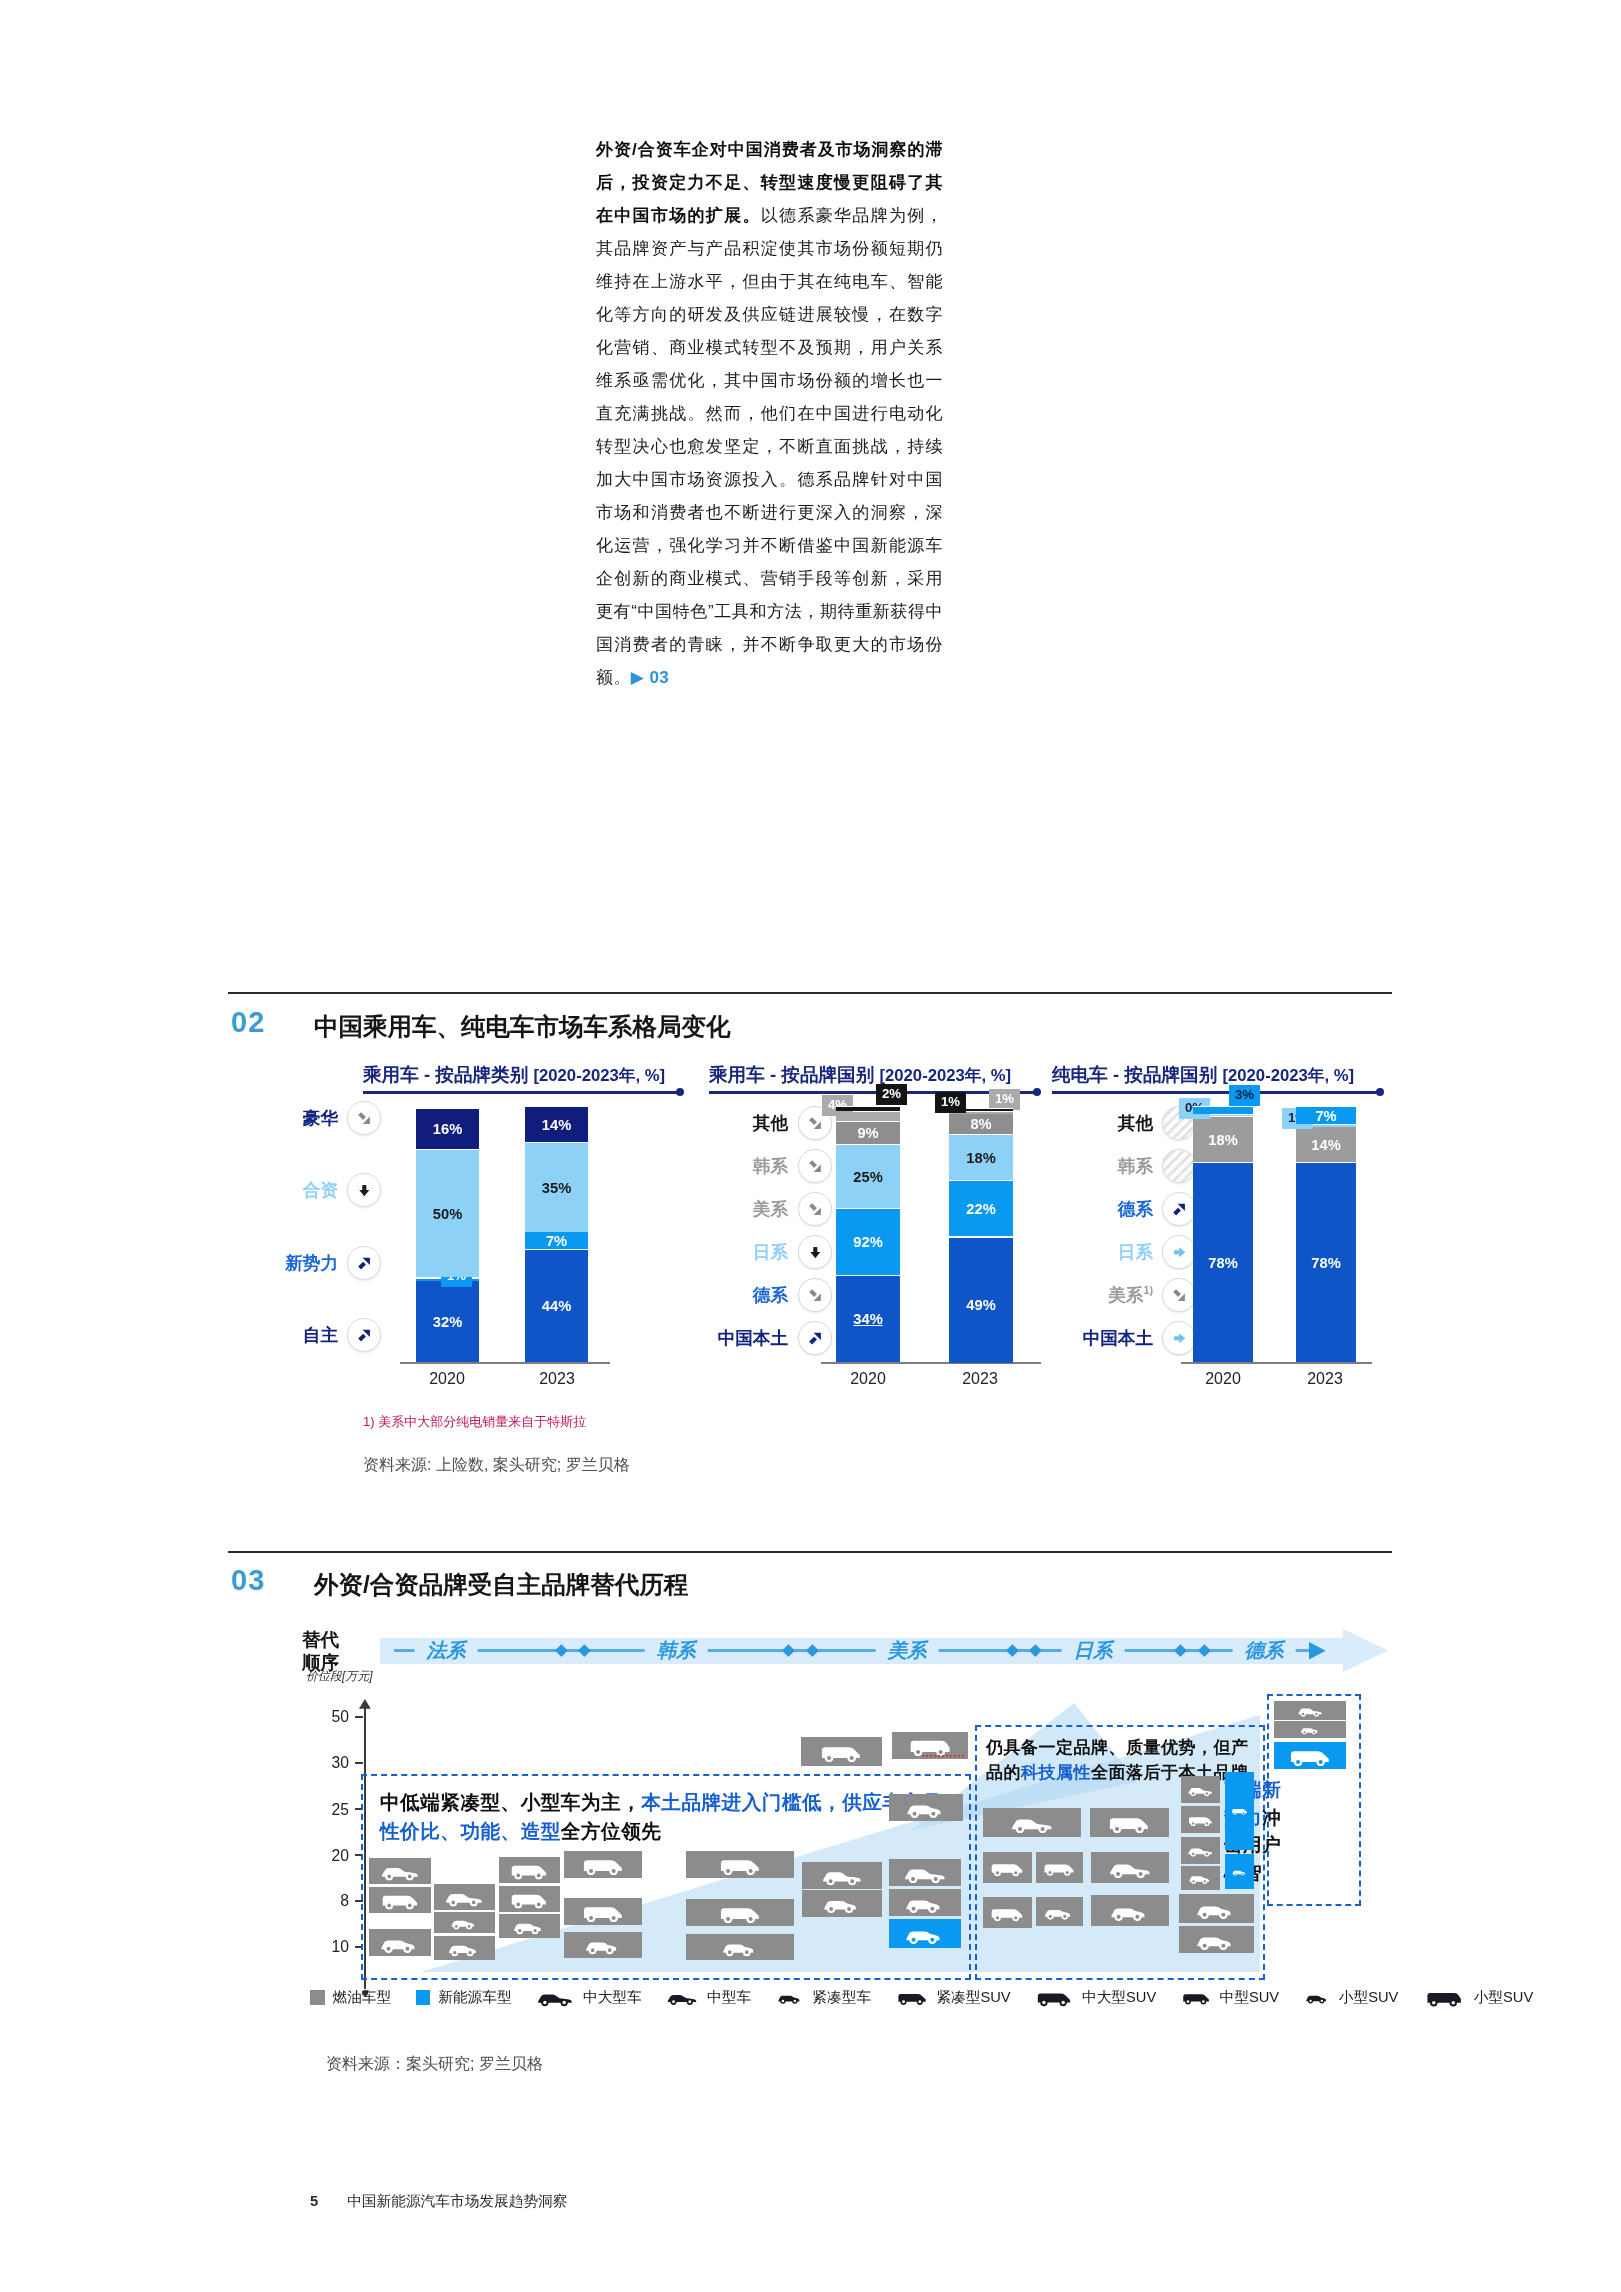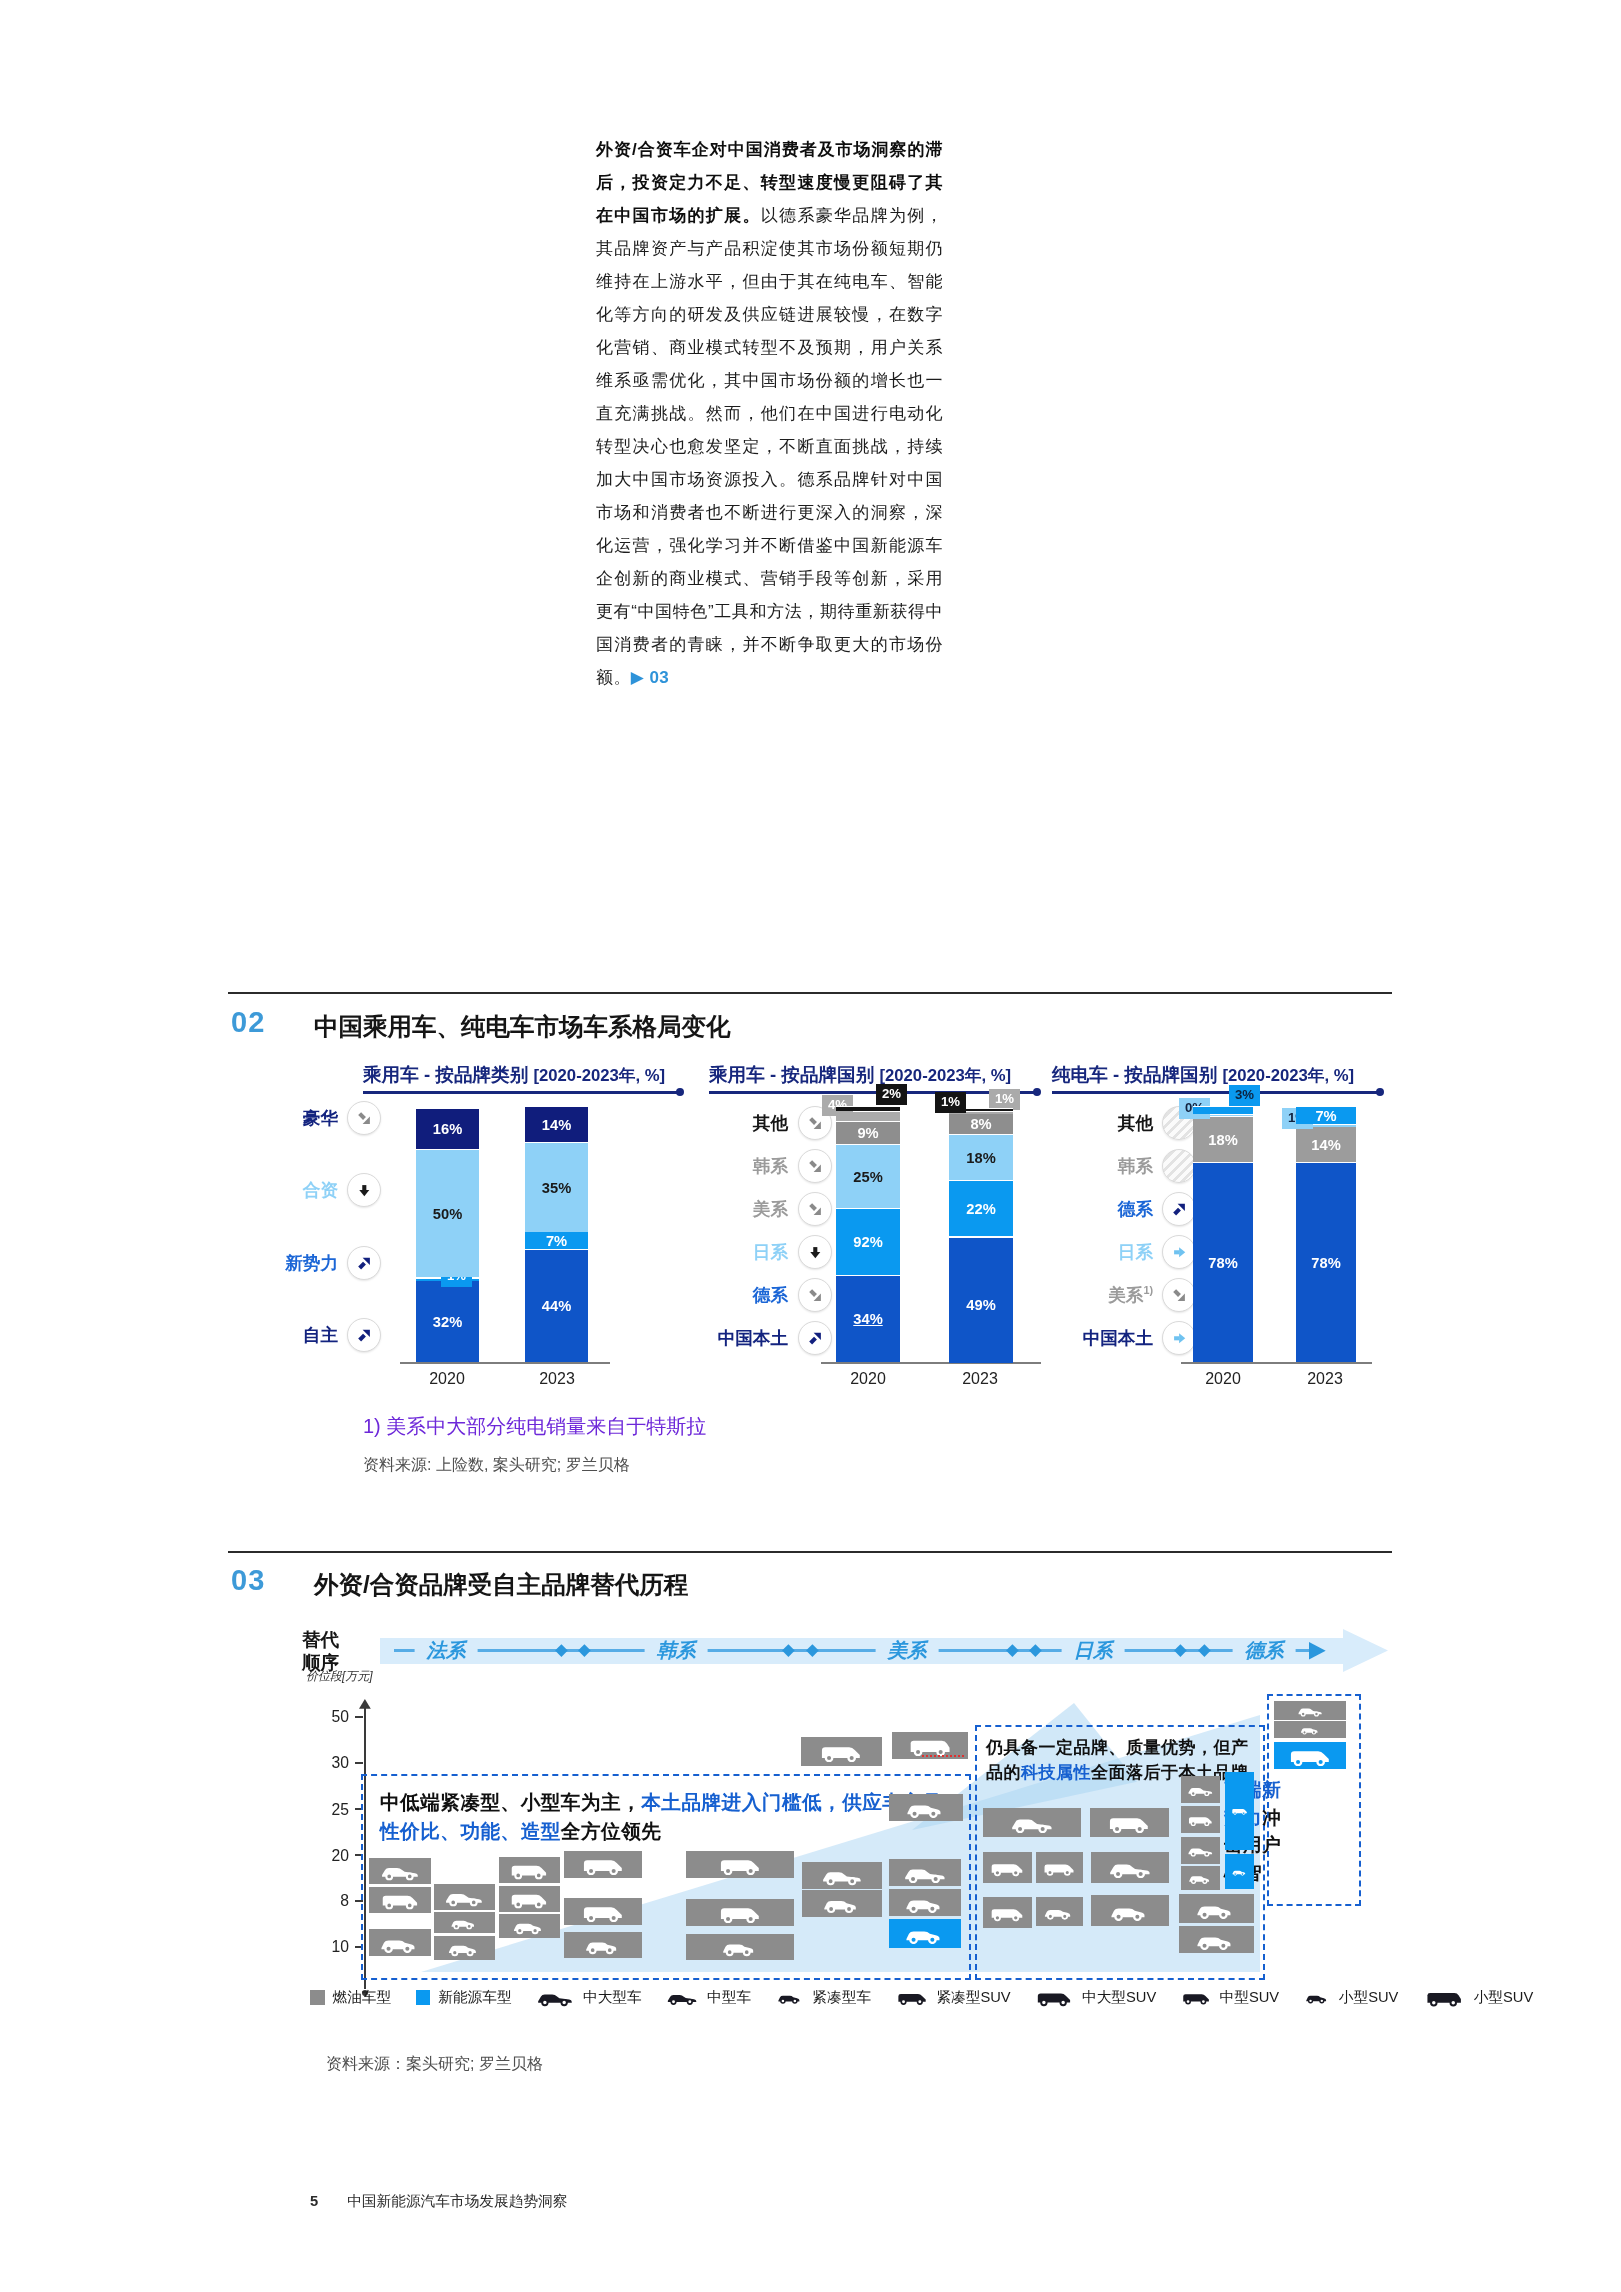--- a/index.html
+++ b/index.html
@@ -25,21 +25,21 @@
   .hatched{background:repeating-linear-gradient(135deg,#e3e3e3 0 2.9px,#fbfbfb 2.9px 6.9px)}
   .seg{position:absolute;border-top:1.5px solid #fff;box-sizing:border-box;
        display:flex;align-items:center;justify-content:center}
   .seg-label{font-size:14.7px;font-weight:bold}
   .callout{position:absolute;font-size:13.2px;font-weight:bold;padding:2px 5.9px;line-height:1.25;white-space:nowrap}
   .x-label{position:absolute;font-size:16px;color:#222;text-align:center;width:82px}
   .axis-line{position:absolute;background:#7d7d7d;height:2px}
   .tick{position:absolute;font-size:15.7px;color:#222;text-align:right;width:33px}
   .tickmark{position:absolute;width:7.8px;height:2px;background:#3a3a3a}
   .src{position:absolute;font-size:16px;color:#4f4f4f}
-  .fnote{position:absolute;font-size:20px;color:#6d28d9}
+  .fnote{position:absolute;font-size:13px;color:#be185d}
   .brand{position:absolute;transform:translateX(-50%);font-style:italic;font-weight:bold;
          font-size:19.6px;color:#2b97dd;background:#d8ecfb;padding:0 11.8px;line-height:25.5px}
   .diamond{position:absolute;width:8.8px;height:8.8px;background:#2b97dd;transform:rotate(45deg)}
   .dash-box{position:absolute;border:2.5px dashed #1660d0}
   .ann{position:absolute;font-weight:bold;line-height:1.48;letter-spacing:0.5px}
   .ann .b{color:#1660d0}
   .ann .k{color:#101010}
   .tile{position:absolute;display:flex;align-items:center;justify-content:center;overflow:hidden}
   .legend{position:absolute;display:flex;align-items:center;gap:24.5px;font-size:14.7px;color:#1a1a1a;white-space:nowrap}
   .legend .it{display:flex;align-items:center;gap:7.8px}

